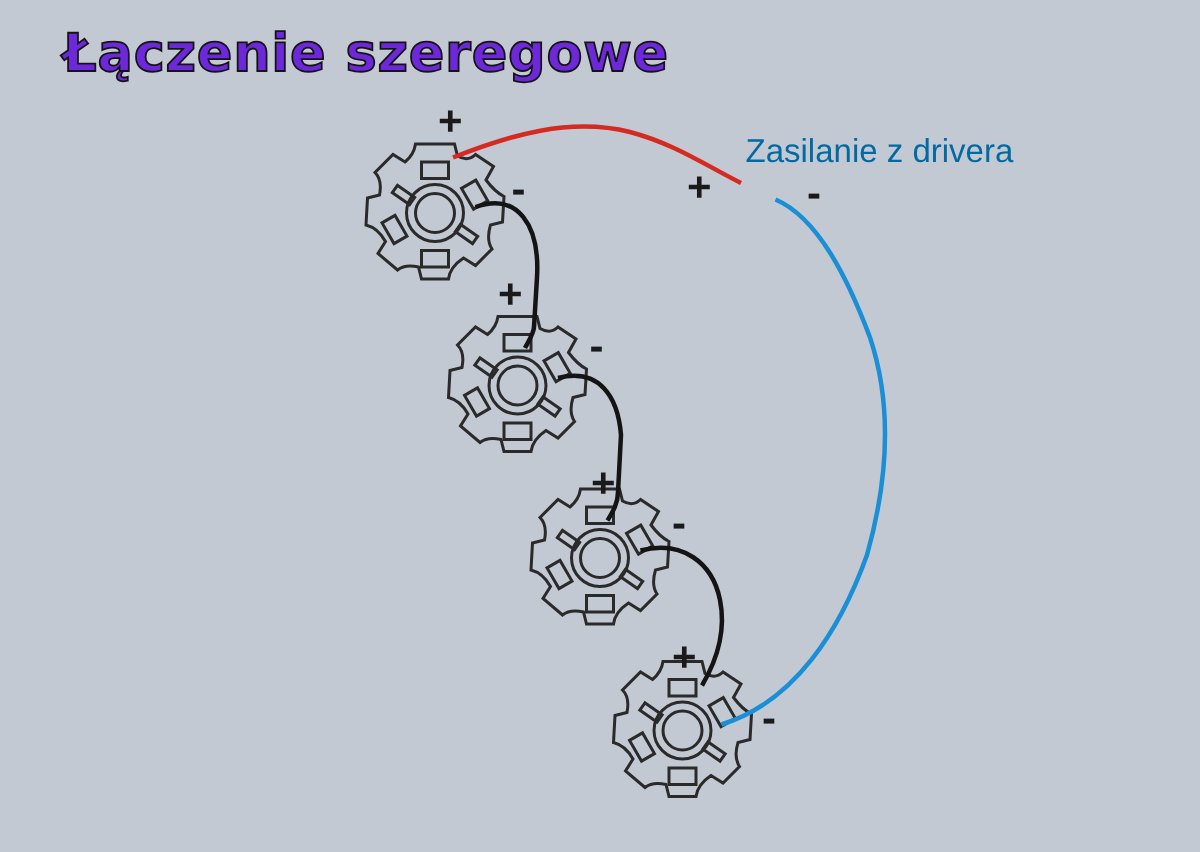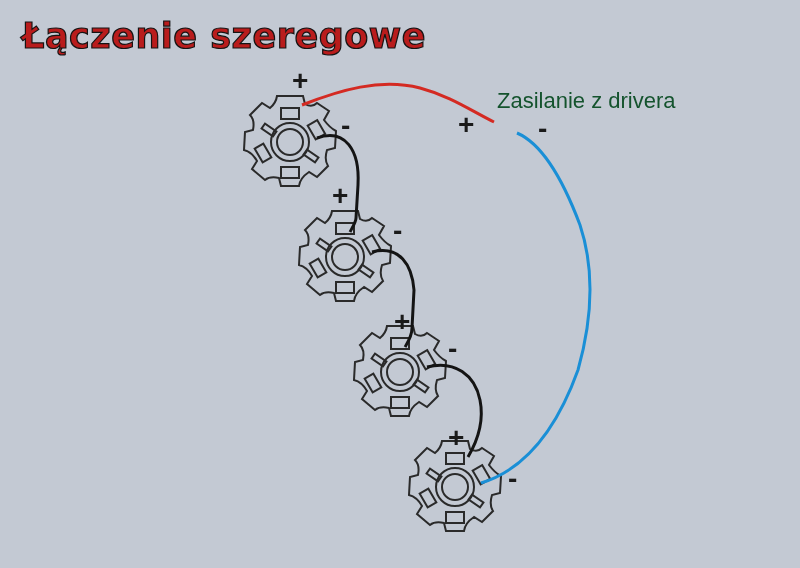--- a/index.html
+++ b/index.html
@@ -1,24 +1,24 @@
 <!DOCTYPE html>
 <html><head>
   <meta charset="utf-8">
   <style>
     html, body { margin: 0; padding: 0; }
     body { width: 800px; height: 568px; background: #c3c9d3; position: relative; overflow: hidden; }
     .title {
-      position: absolute; left: 22px; top: 16px;
+      position: absolute; left: 42px; top: 16px;
       font-family: "DejaVu Sans", sans-serif; font-weight: 900;
-      font-size: 35px; color: #b91c1c; letter-spacing: 0.5px;
+      font-size: 35px; color: #6d28d9; letter-spacing: 0.5px;
       -webkit-text-stroke: 1.2px #141414;
     }
     .label {
-      position: absolute; font-family: "Liberation Sans", sans-serif; color: #14532d;
+      position: absolute; font-family: "Liberation Sans", sans-serif; color: #0369a1;
     }
     .driver-label { left: 497px; top: 88px; font-size: 22px; }
     svg { position: absolute; left: 0; top: 0; }
     .sign { font-family: "Liberation Sans", sans-serif; font-weight: bold; fill: #1a1a1a; }
   </style>
 </head>
 <body>
 
 <div class="title">Łączenie szeregowe</div>
 <div class="label driver-label">Zasilanie z drivera</div>

